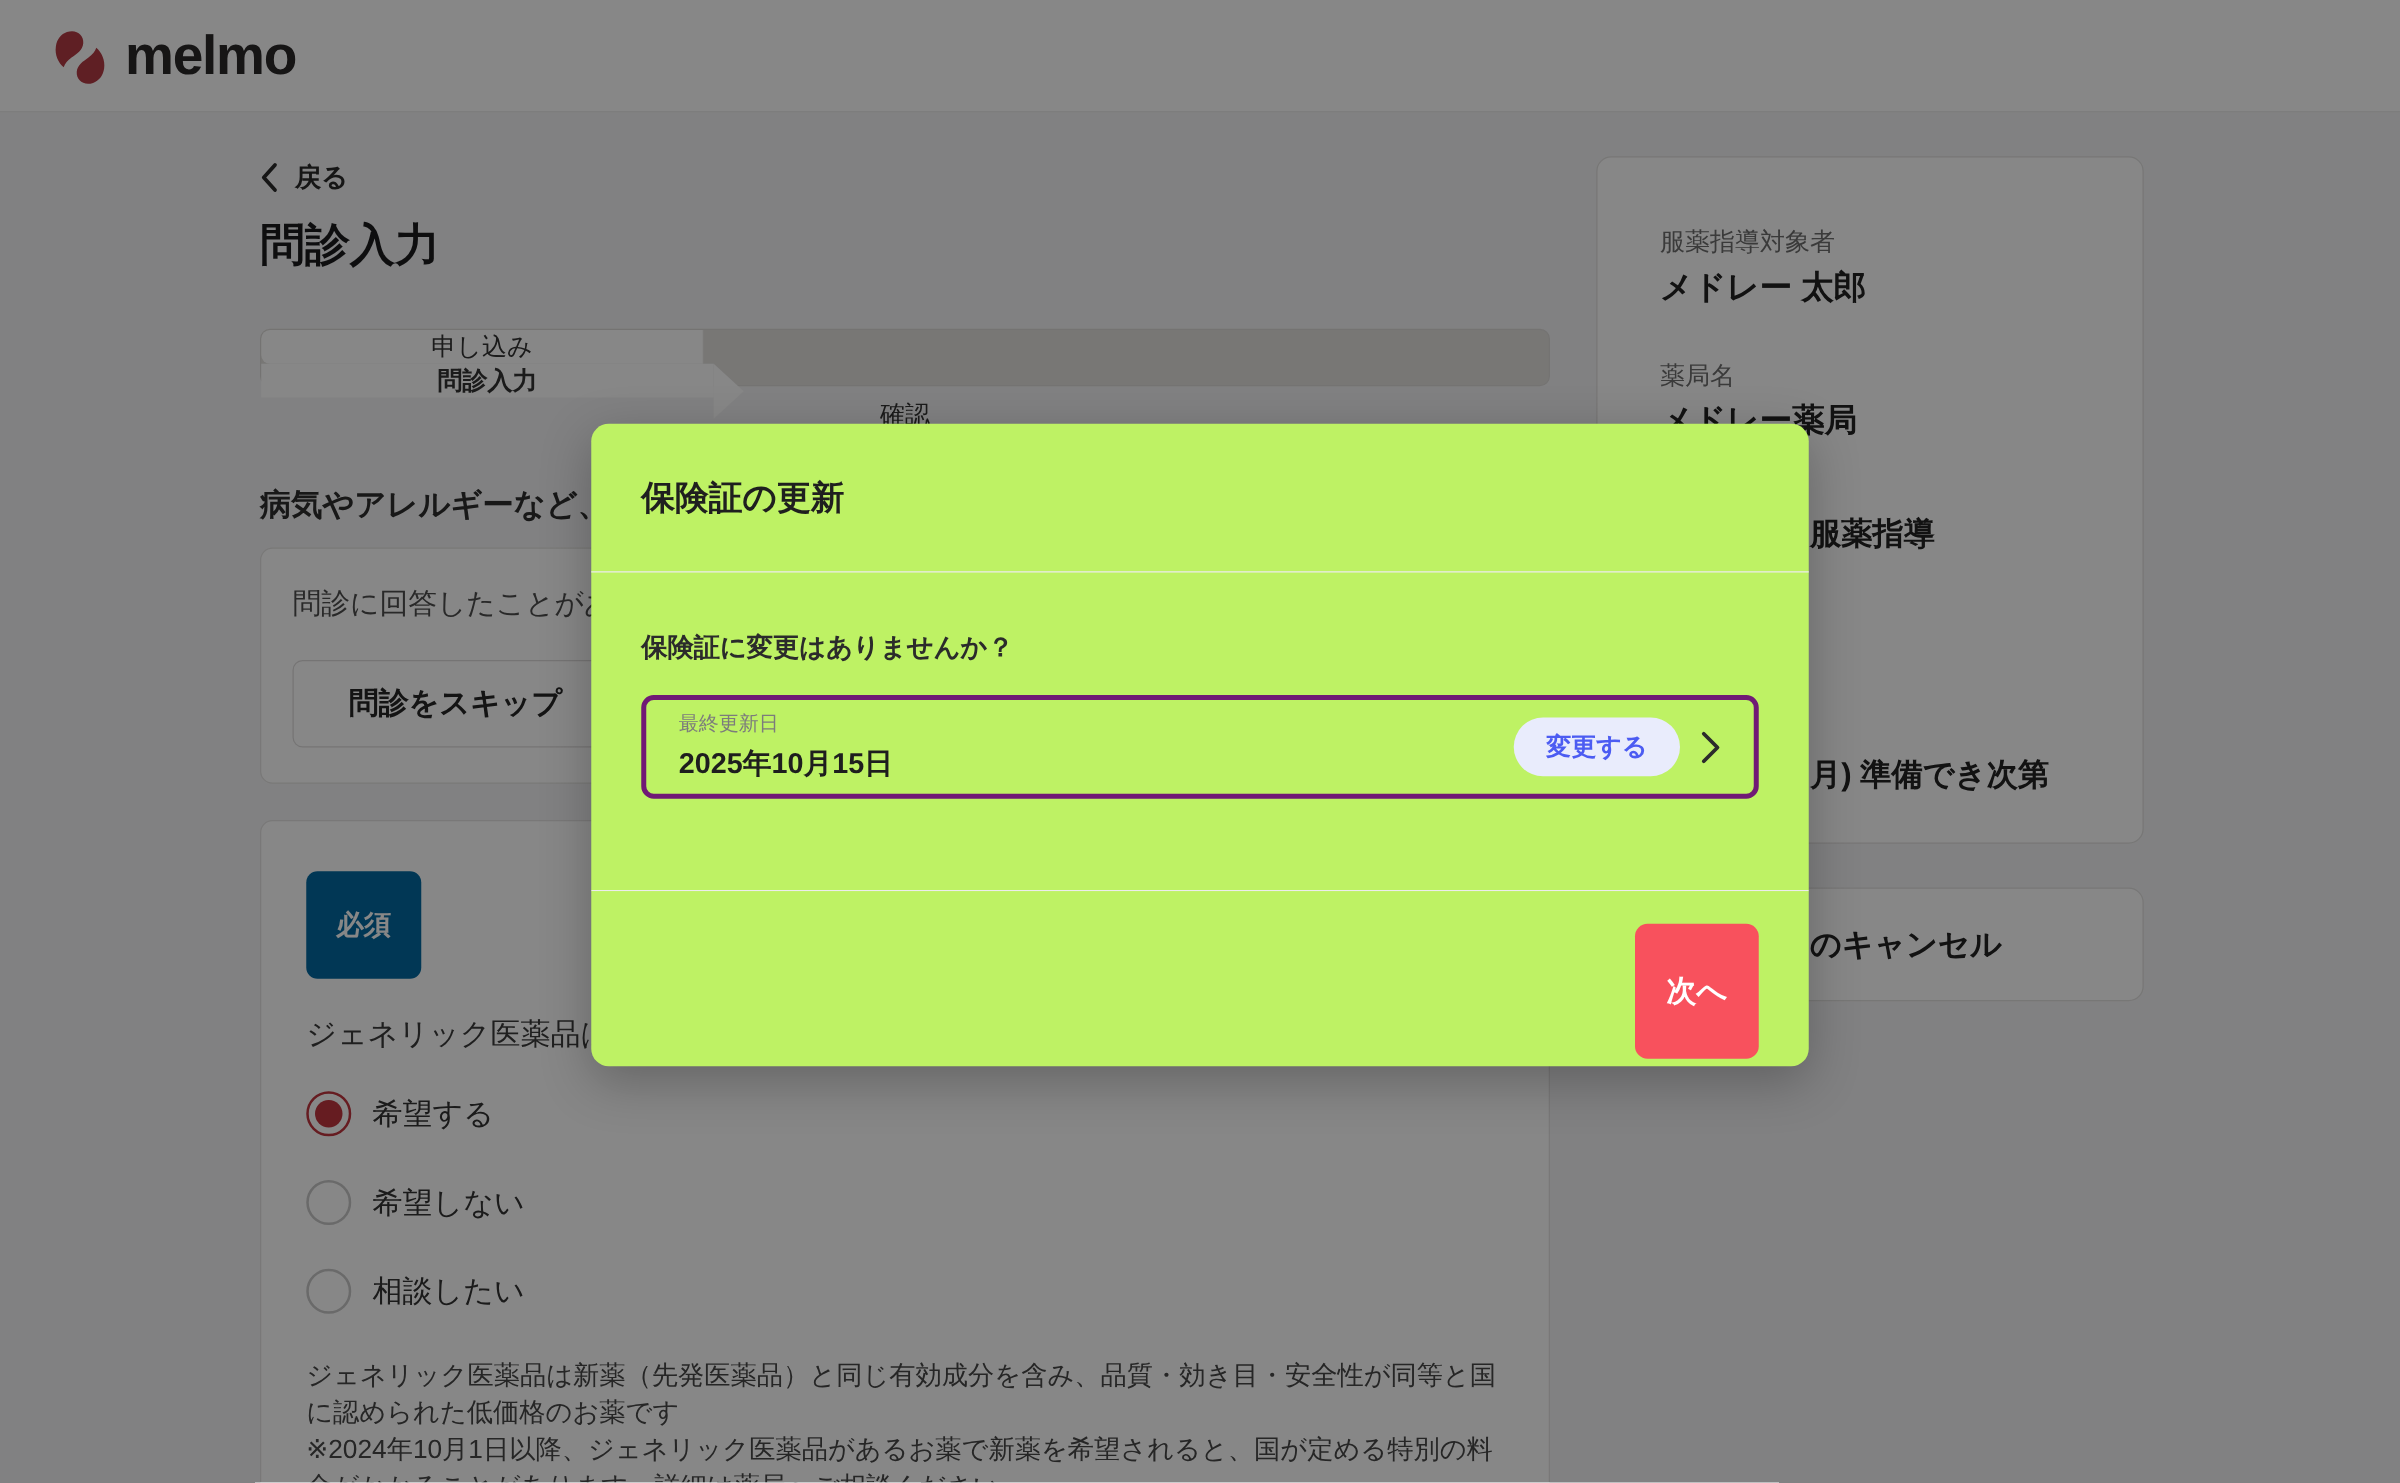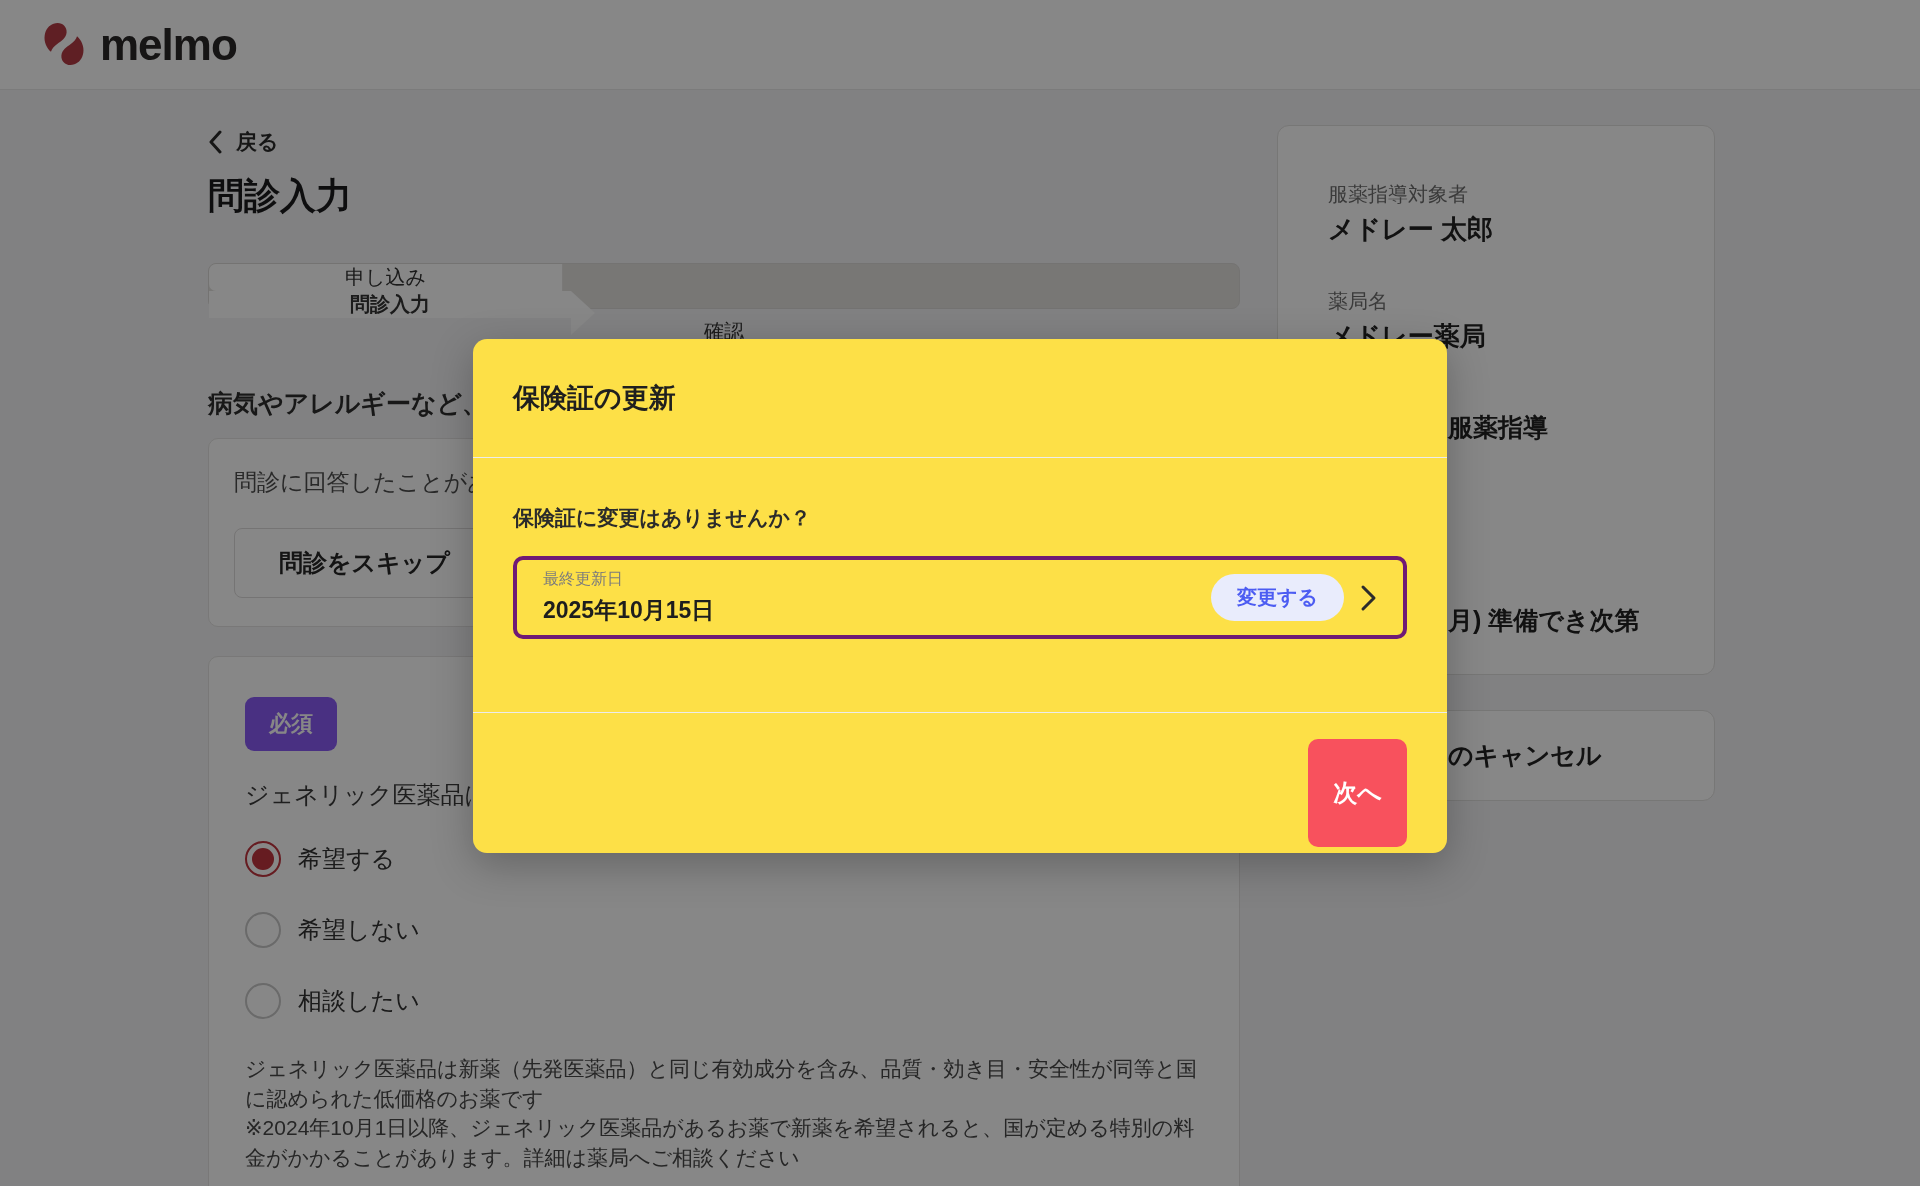--- a/index.html
+++ b/index.html
@@ -2,21 +2,21 @@
 <html><head>
 <meta charset="utf-8">
 <style>
   * { margin:0; padding:0; box-sizing:border-box; }
   html,body { width:1920px; height:1186px; }
   body { font-family:"Liberation Sans","DejaVu Sans",sans-serif; color:#222; }
   .page { position:relative; width:1920px; height:1186px; background:#f4f4f5; overflow:hidden; }
 
   
   .topbar { height:90px; background:#fff; border-bottom:1px solid #e8e8e8; display:flex; align-items:center; padding:0 40px; }
-  .logo { display:flex; align-items:flex-start; gap:12px; }
+  .logo { display:flex; align-items:flex-end; gap:12px; }
   .logo-text { font-size:44px; font-weight:700; color:#2b2829; letter-spacing:-1px; }
 
   
   .main-area { position:absolute; left:208px; top:90px; width:1032px; }
   .back-row { margin-top:38px; display:flex; align-items:center; gap:13px; font-size:21px; font-weight:700; color:#2a2a2a; cursor:pointer; width:max-content; }
   .page-title { margin-top:16px; font-size:36px; font-weight:700; color:#1c1c1e; }
 
   .stepper { margin-top:42px; height:46px; display:flex; background:#e2e0de; border:1px solid #dcdad8; border-radius:8px;flex-direction:column; }
   .step { display:flex; align-items:center; justify-content:center; font-size:20px; color:#333; }
   .step-done { width:354px; background:#fff; border-radius:7px 0 0 7px; border-right:1px solid #e7e5e3; }
@@ -27,22 +27,22 @@
 
   .section-heading { margin-top:78px; font-size:25px; font-weight:700; color:#2e2e2e; }
 
   .card { background:#fff; border:1px solid #e4e3e2; border-radius:10px; }
   .skip-card { margin-top:18px; padding:28px 25px; }
   .skip-card-text { font-size:23px; color:#4f4f4f; }
   .skip-btn { margin-top:30px; display:inline-block; background:#fff; border:1px solid #dedcdc; border-radius:8px;
     padding:0 44px; height:70px; line-height:68px; font-size:24px; font-weight:700; color:#262626; cursor:pointer; }
 
   .generic-card { margin-top:29px; padding:40px 36px 60px; min-height:580px; }
-  .required-badge { display:inline-block; background:#8b5cf6; color:#fff; font-size:22px; font-weight:700;
-    padding:12px 24px; border-radius:9px; }
+  .required-badge { display:inline-block; background:#0369a1; color:#fff; font-size:22px; font-weight:700;
+    padding:28px 24px; border-radius:9px; }
   .generic-question { margin-top:28px; font-size:24px; color:#3c3c3c; }
   .radio-group { margin-top:30px; }
   .radio-row { display:flex; align-items:center; height:36px; margin-bottom:35px; cursor:pointer; width:max-content; }
   .radio-circle { width:36px; height:36px; border-radius:50%; border:2px solid #c8c8c8; background:#fff; flex:0 0 36px;
     display:flex; align-items:center; justify-content:center; }
   .radio-row.selected .radio-circle { border-color:#c0353f; }
   .radio-dot { width:22px; height:22px; border-radius:50%; background:transparent; }
   .radio-row.selected .radio-dot { background:#c0353f; }
   .radio-label { margin-left:17px; font-size:24px; color:#333; }
   .generic-note { margin-top:5px; font-size:21px; line-height:29.5px; color:#484848; width:962px; }
@@ -54,21 +54,21 @@
   .side-label { font-size:20px; color:#6e6e6e; line-height:26px; }
   .side-value { margin-top:6px; font-size:26px; font-weight:700; color:#222; line-height:33px; }
   .side-gap { margin-top:42px; }
   .side-guidance { margin-top:58px; margin-left:120px; font-size:25px; font-weight:700; color:#222; line-height:33px; }
   .side-schedule { margin-top:160px; margin-left:120px; font-size:25px; font-weight:700; color:#222; line-height:33px; }
   .side-card-b { margin-top:35px; height:91px; display:flex; align-items:center; padding-left:170px;
     background:#fff; border:1px solid #e1e0df; border-radius:12px; font-size:25px; font-weight:700; color:#222; cursor:pointer; }
 
   
   .overlay { position:absolute; inset:0; background:rgba(0,0,0,0.47); z-index:10; }
-  .modal { position:absolute; left:473px; top:339px; width:974px; height:514px; background:#fde047; border-radius:14px;
+  .modal { position:absolute; left:473px; top:339px; width:974px; height:514px; background:#bef264; border-radius:14px;
     z-index:20; box-shadow:0 12px 40px rgba(0,0,0,0.25); }
   .modal-header { height:119px; display:flex; align-items:center; padding:0 40px; border-bottom:1px solid #ececec; }
   .modal-title { font-size:27px; font-weight:700; color:#1f1f1f; }
   .modal-body { padding:46px 40px 0; }
   .modal-question { font-size:21px; font-weight:700; color:#2b2b2b; }
   .insurance-row { margin-top:24px; height:83px; border:4px solid #701a75; border-radius:10px;
     display:flex; align-items:center; padding:0 26px; cursor:pointer; }
   .ins-label { font-size:16px; color:#7c7c7c; }
   .ins-date { margin-top:5px; font-size:23px; font-weight:700; color:#1e1e1e; }
   .ins-spacer { flex:1; }

